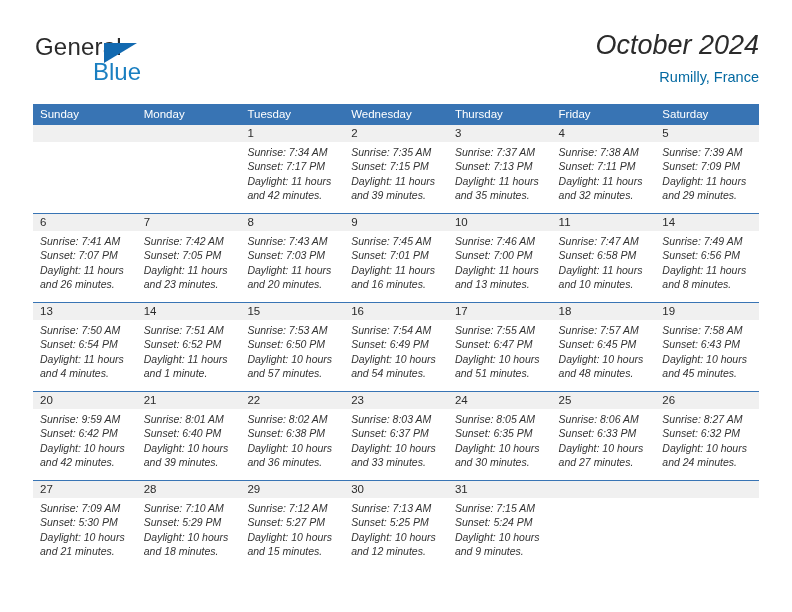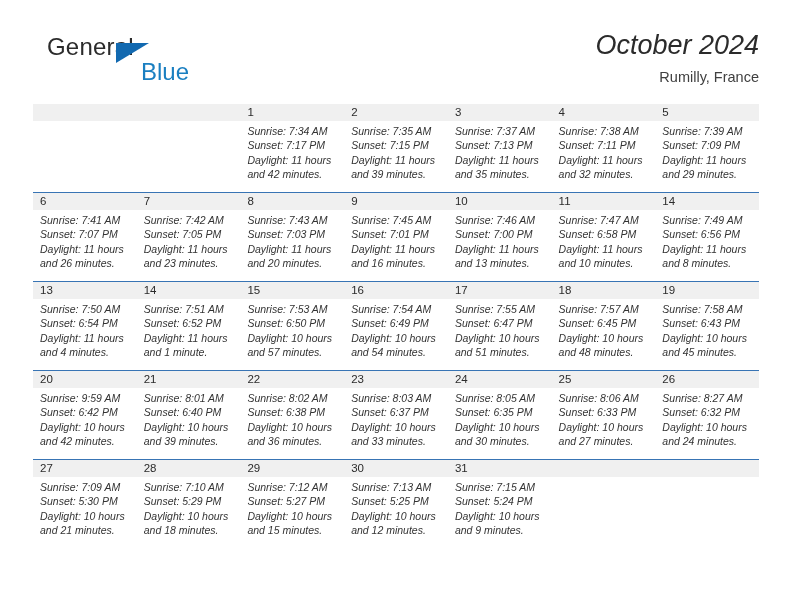--- a/index.html
+++ b/index.html
@@ -24,21 +24,21 @@
   
   .header {
     position: absolute;
     left: 33px;
     top: 28px;
     right: 33px;
     height: 68px;
   }
   .brand {
     position: absolute;
-    left: 12px;
+    left: 0;
     top: 6px;
     width: 210px;
     height: 56px;
   }
   .brand-general {
     position: absolute;
     left: 2px;
     top: 0px;
     font-size: 24px;
     letter-spacing: 0.2px;
@@ -54,39 +54,38 @@
     border-left: 33px solid #1269b0;
     border-bottom: 20px solid transparent;
   }
   .brand-blue {
     position: absolute;
     left: 60px;
     top: 25px;
     font-size: 24px;
     color: #1a7fc1;
     line-height: 26px;
-    margin-left: 36px;
   }
 
   .title-block {
     position: absolute;
     right: 0;
     top: 0;
     text-align: right;
   }
   .cal-title {
     font-size: 27px;
     color: #2b2b2b;
     line-height: 34px;
     white-space: nowrap;
     font-style: italic;
   }
   .cal-subtitle {
     font-size: 14.5px;
-    color: #404040;
+    color: #0369a1;
     line-height: 22px;
     margin-top: 4px;
     white-space: nowrap;
   }
 
   
   .calendar {
     position: absolute;
     left: 33px;
     top: 104px;
@@ -161,20 +160,29 @@
 
     <div class="title-block">
       <div class="cal-title">October 2024</div>
       <div class="cal-subtitle">Rumilly, France</div>
     </div>
 
   </div>
 
   <div class="calendar">
 
+    <div class="cal-head">
+      <div class="dayname">Sunday</div>
+      <div class="dayname">Monday</div>
+      <div class="dayname">Tuesday</div>
+      <div class="dayname">Wednesday</div>
+      <div class="dayname">Thursday</div>
+      <div class="dayname">Friday</div>
+      <div class="dayname">Saturday</div>
+    </div>
 
     <div id="weeks-container">
         <div class="week">
           <div class="cell empty">
             <div class="daynum-band"></div>
             <div class="lines"></div>
           </div>
           <div class="cell empty">
             <div class="daynum-band"></div>
             <div class="lines"></div>

